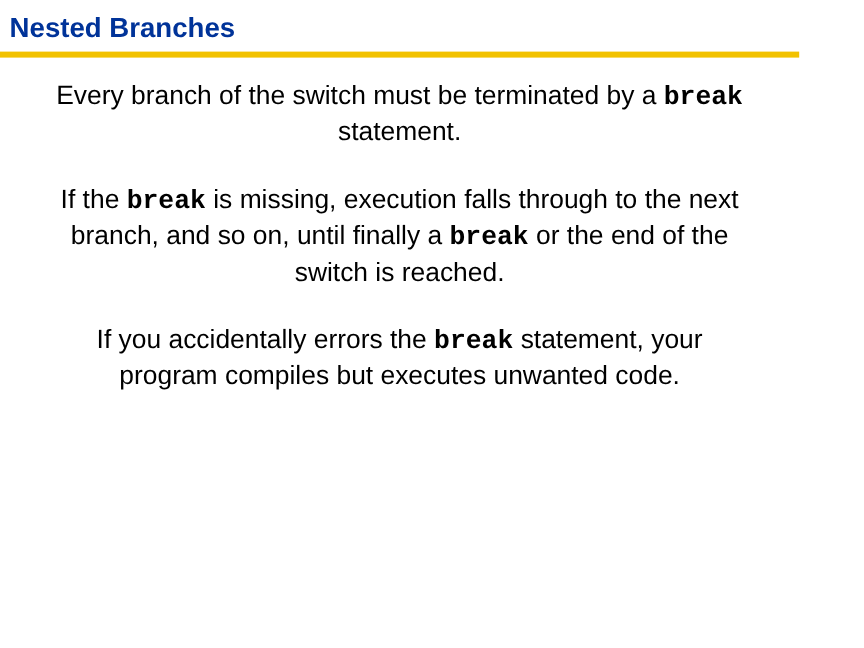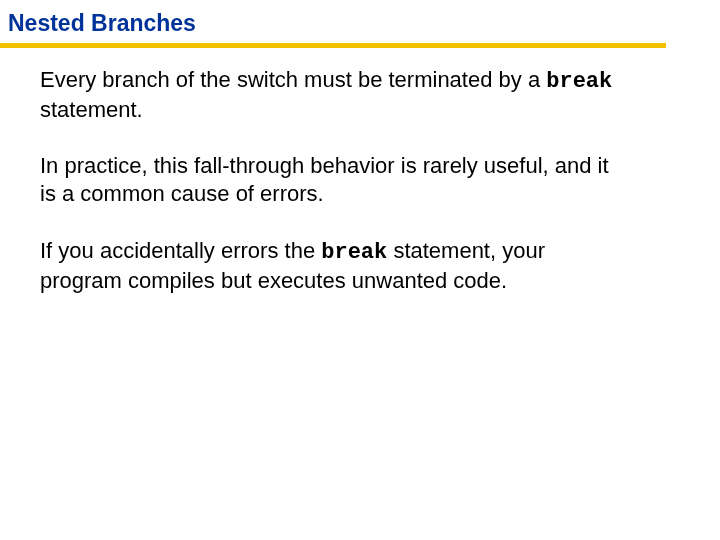--- a/index.html
+++ b/index.html
@@ -29,42 +29,43 @@
     background: #f2c200;
     width: 100%;
   }
   .body {
     padding: 18px 40px 0 40px;
     font-size: 22px;
     line-height: 1.28;
   }
   .para {
     margin: 0 0 28px 0;
+    text-align: center;
   }
   .kw {
     font-family: "Courier New", Courier, monospace;
     font-weight: bold;
   }
 </style>
 </head>
 <body>
 
 <div class="slide">
   <div class="title">Nested Branches</div>
   <div class="rule"></div>
 
   <div class="body">
 
     <p class="para">
       <span>Every branch of the switch must be terminated by a </span><span class="kw">break</span><span> statement.</span>
     </p>
 
+    <p class="para">
+      <span>If the </span><span class="kw">break</span><span> is missing, execution falls through to the next branch, and so on, until finally a </span><span class="kw">break</span><span> or the end of the switch is reached.</span>
+    </p>
 
-    <p class="para">
-      <span>In practice, this fall-through behavior is rarely useful, and it is a common cause of errors.</span>
-    </p>
 
     <p class="para">
       <span>If you accidentally errors the </span><span class="kw">break</span><span> statement, your program compiles but executes unwanted code.</span>
     </p>
 
   </div>
 </div>
 
 </body></html>

